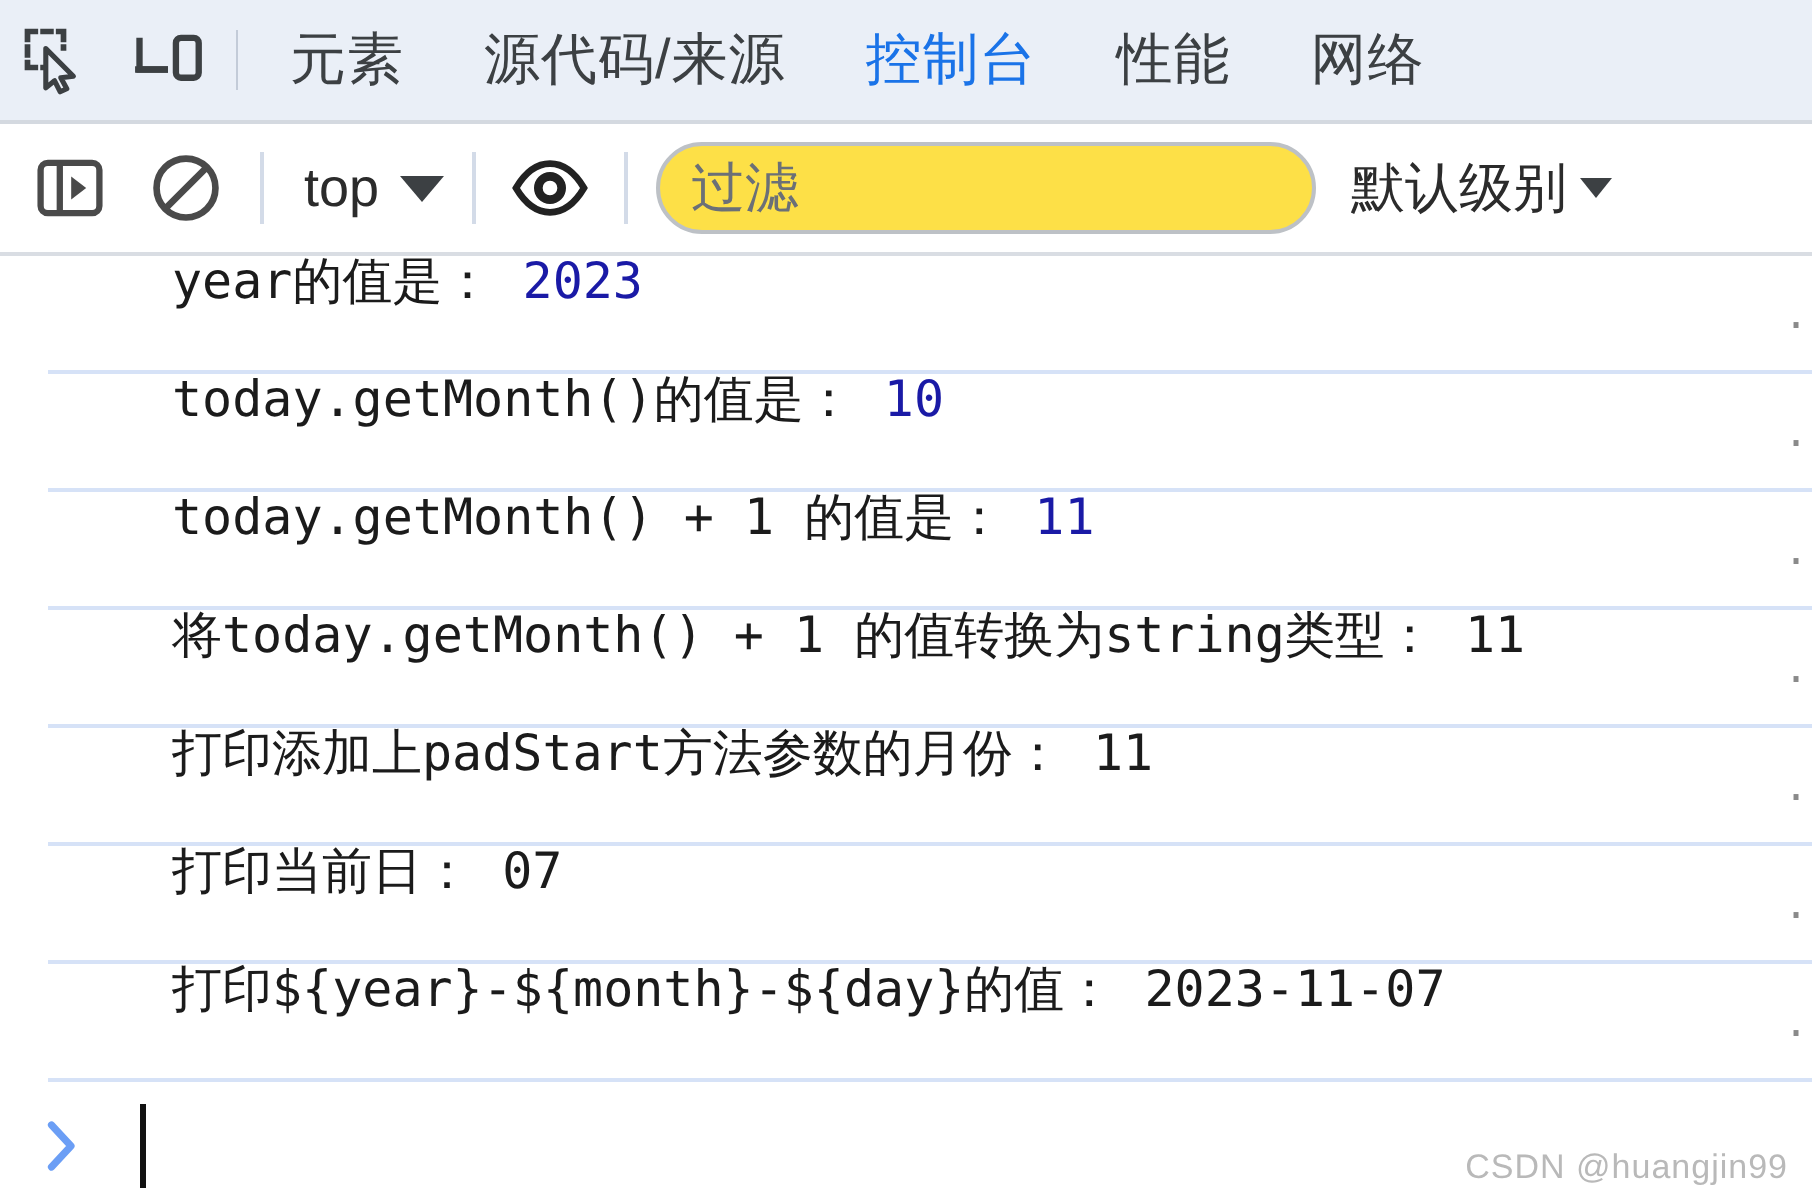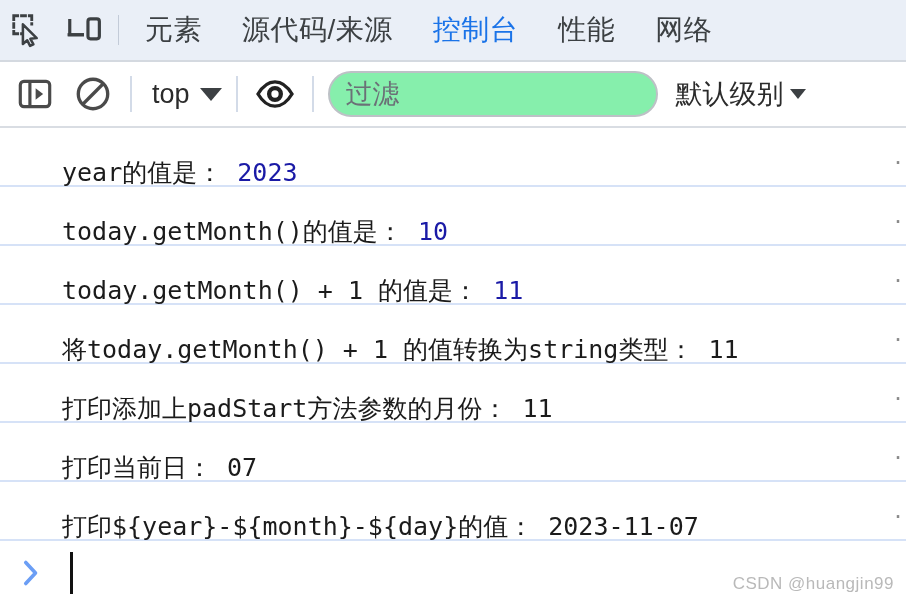--- a/index.html
+++ b/index.html
@@ -117,21 +117,21 @@
     border-right: 11px solid transparent;
     border-top: 13px solid #3c4043;
     flex: 0 0 auto;
   }
   .filter-box {
     flex: 0 0 auto;
     width: 330px;
     height: 46px;
     border: 2px solid #bdc1c6;
     border-radius: 24px;
-    background: #86efac;
+    background: #fde047;
     display: flex;
     align-items: center;
     padding: 0 16px;
     margin-left: 6px;
     box-sizing: border-box;
   }
   .filter-box .ph {
     font-size: 27px;
     color: #6b7077;
     white-space: nowrap;
@@ -159,26 +159,27 @@
   .msglist {
     position: relative;
     background: #ffffff;
     height: 420px;
     overflow: hidden;
   }
   .msgrow {
     position: relative;
     height: 59px;
     display: flex;
-    align-items: flex-end;
+    align-items: flex-start;
     box-sizing: border-box;
     border-bottom: 2px solid #d6e2f7;
     padding-left: 62px;
     padding-right: 8px;
     background: #ffffff;
+    margin-left: 24px;
   }
   .msgrow:last-child { border-bottom: 2px solid #d6e2f7; }
   .msgtext {
     font-family: "DejaVu Sans Mono", "Liberation Mono", monospace;
     font-size: 25px;
     color: #1b1b1b;
     white-space: nowrap;
     line-height: 1;
     letter-spacing: 0px;
   }

